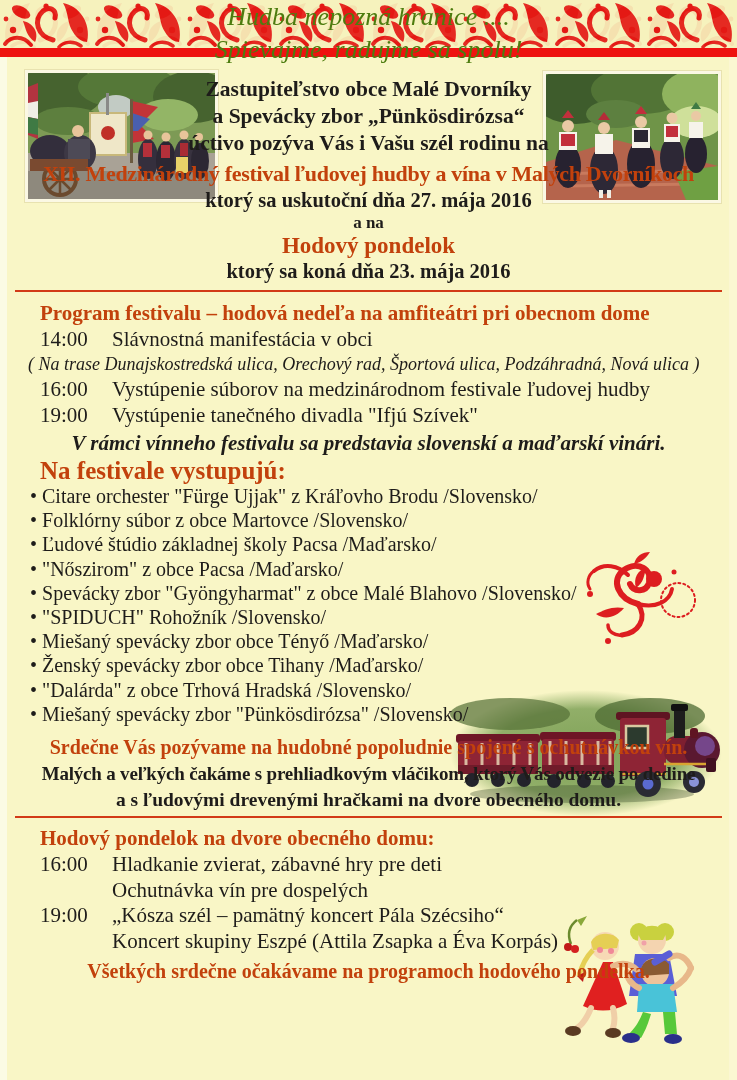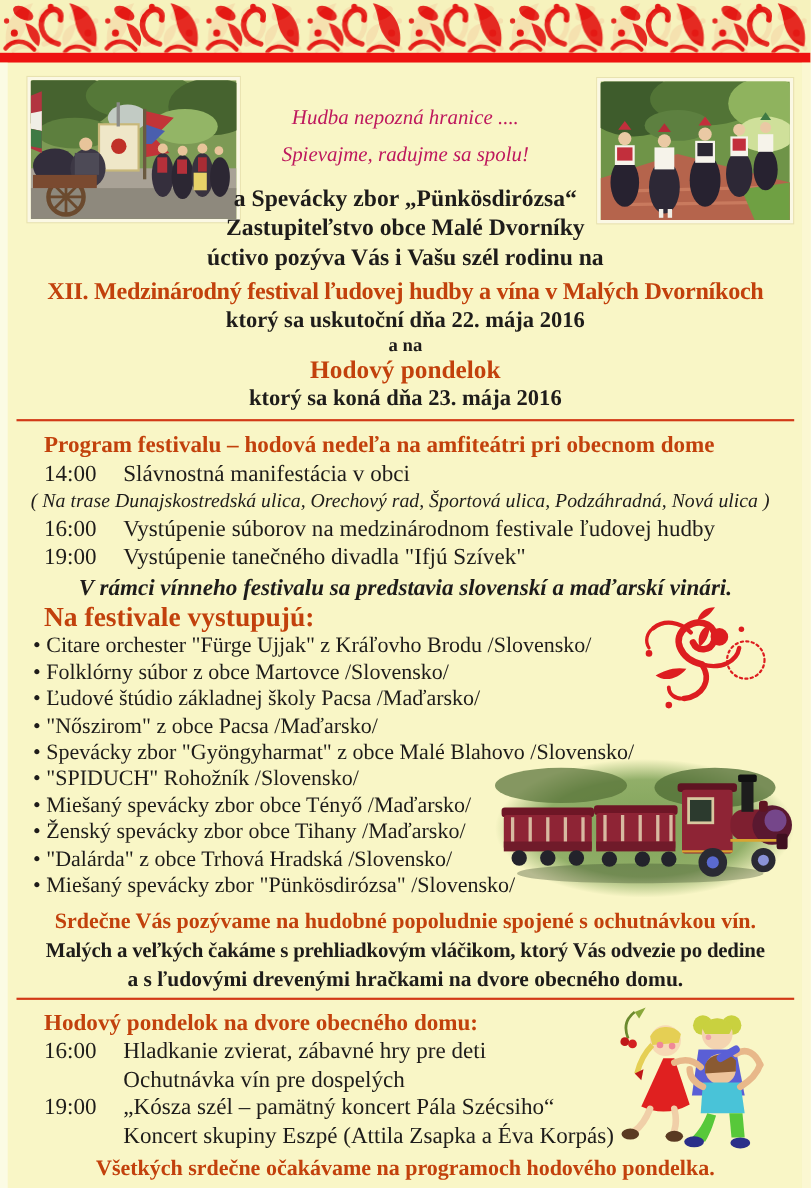--- a/index.html
+++ b/index.html
@@ -29,21 +29,21 @@
   .children{position:absolute;left:543px;top:910px;width:184px;height:138px;}
 
   
   .center{text-align:center;}
   .flexc{display:flex;justify-content:center;}
   .nowrap{white-space:nowrap;}
   .red{color:#c2410c;}
   .b{font-weight:bold;}
   .i{font-style:italic;}
 
-  .motto{margin-top:91px;font-size:19px;line-height:33px;color:#be185d;}
+  .motto{font-size:26px;line-height:33px;color:#4d7c0f;}
   .invite{margin-top:10px;font-size:21.5px;line-height:27px;}
   .title-line{margin-top:3px;font-size:22px;line-height:27px;letter-spacing:-0.3px;}
   .title-date{font-size:20.5px;line-height:26px;}
   .and-on{font-size:17px;line-height:20px;}
   .subtitle{font-size:23px;line-height:26px;}
   .subtitle-date{font-size:20.5px;line-height:25px;}
 
   .rule{border:none;border-top:2px solid #d23a17;margin:6px 0 5px 15px;width:707px;background:none;}
 
   .section{padding-left:40px;padding-right:18px;}
@@ -297,29 +297,29 @@
   </div>
 
   <div class="content">
 
     <div class="motto center">
       <div class="i">Hudba nepozná hranice ....</div>
       <div class="i">Spievajme, radujme sa spolu!</div>
     </div>
 
     <div class="invite center b">
+      <div>Zastupiteľstvo obce Malé Dvorníky</div>
       <div>a Spevácky zbor „Pünkösdirózsa“</div>
-      <div>Zastupiteľstvo obce Malé Dvorníky</div>
       <div>úctivo pozýva Vás i Vašu szél rodinu na</div>
     </div>
 
     <div class="title-line flexc">
       <span class="b red nowrap">XII. Medzinárodný festival ľudovej hudby a vína v Malých Dvorníkoch</span>
     </div>
-    <div class="title-date center b">ktorý sa uskutoční dňa 22. mája 2016</div>
+    <div class="title-date center b">ktorý sa uskutoční dňa 27. mája 2016</div>
     <div class="and-on center b">a na</div>
     <div class="subtitle center b red">Hodový pondelok</div>
     <div class="subtitle-date center b">ktorý sa koná dňa 23. mája 2016</div>
 
     <hr class="rule">
 
     <div class="section">
       <div class="sec-heading b red">Program festivalu – hodová nedeľa na amfiteátri pri obecnom dome</div>
 
       <div class="prog-row">

